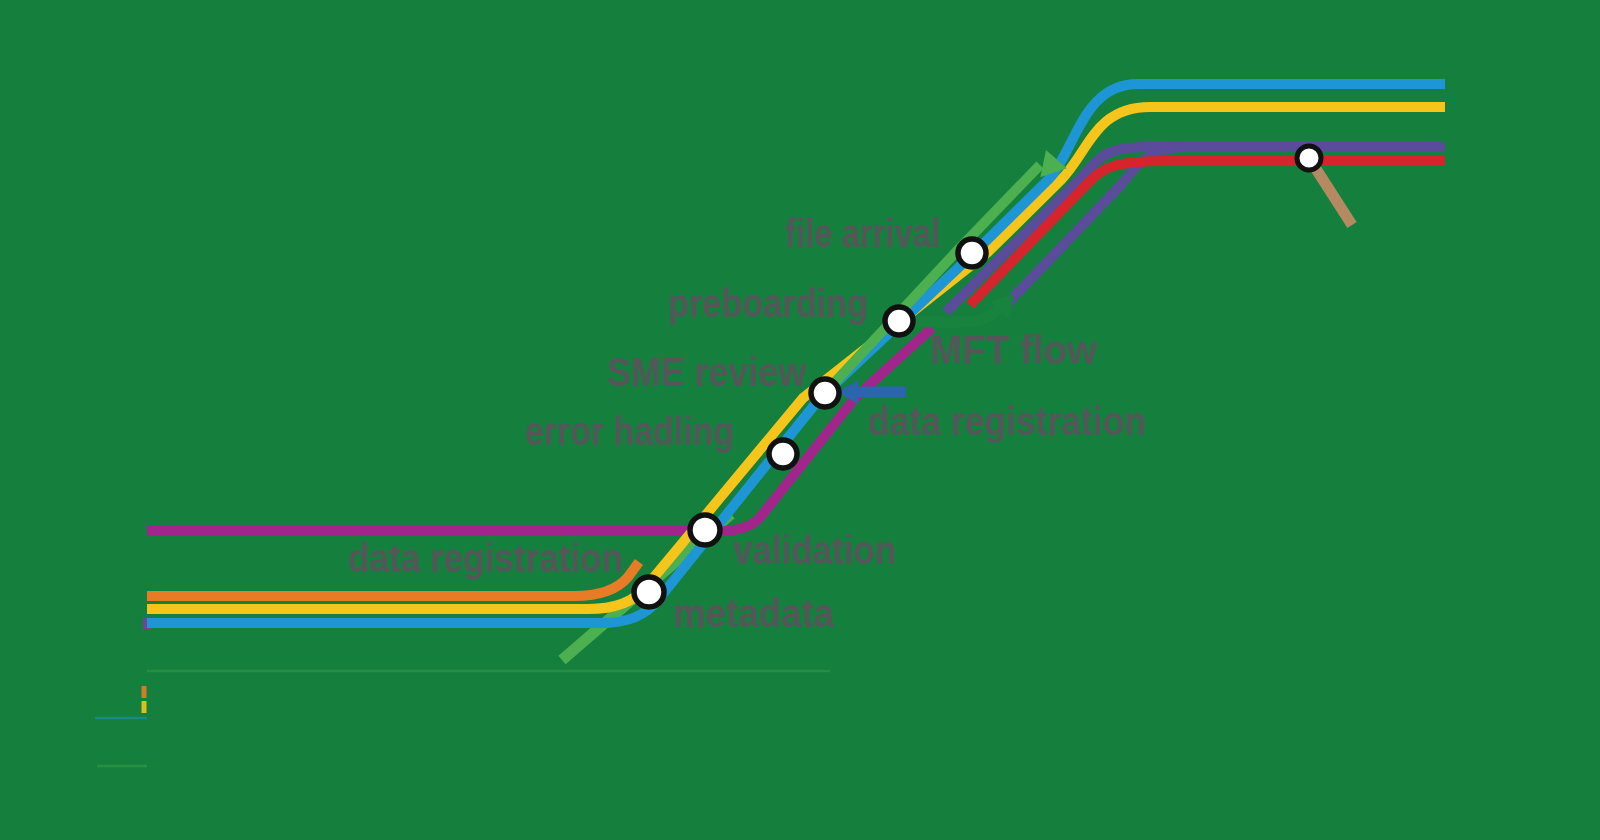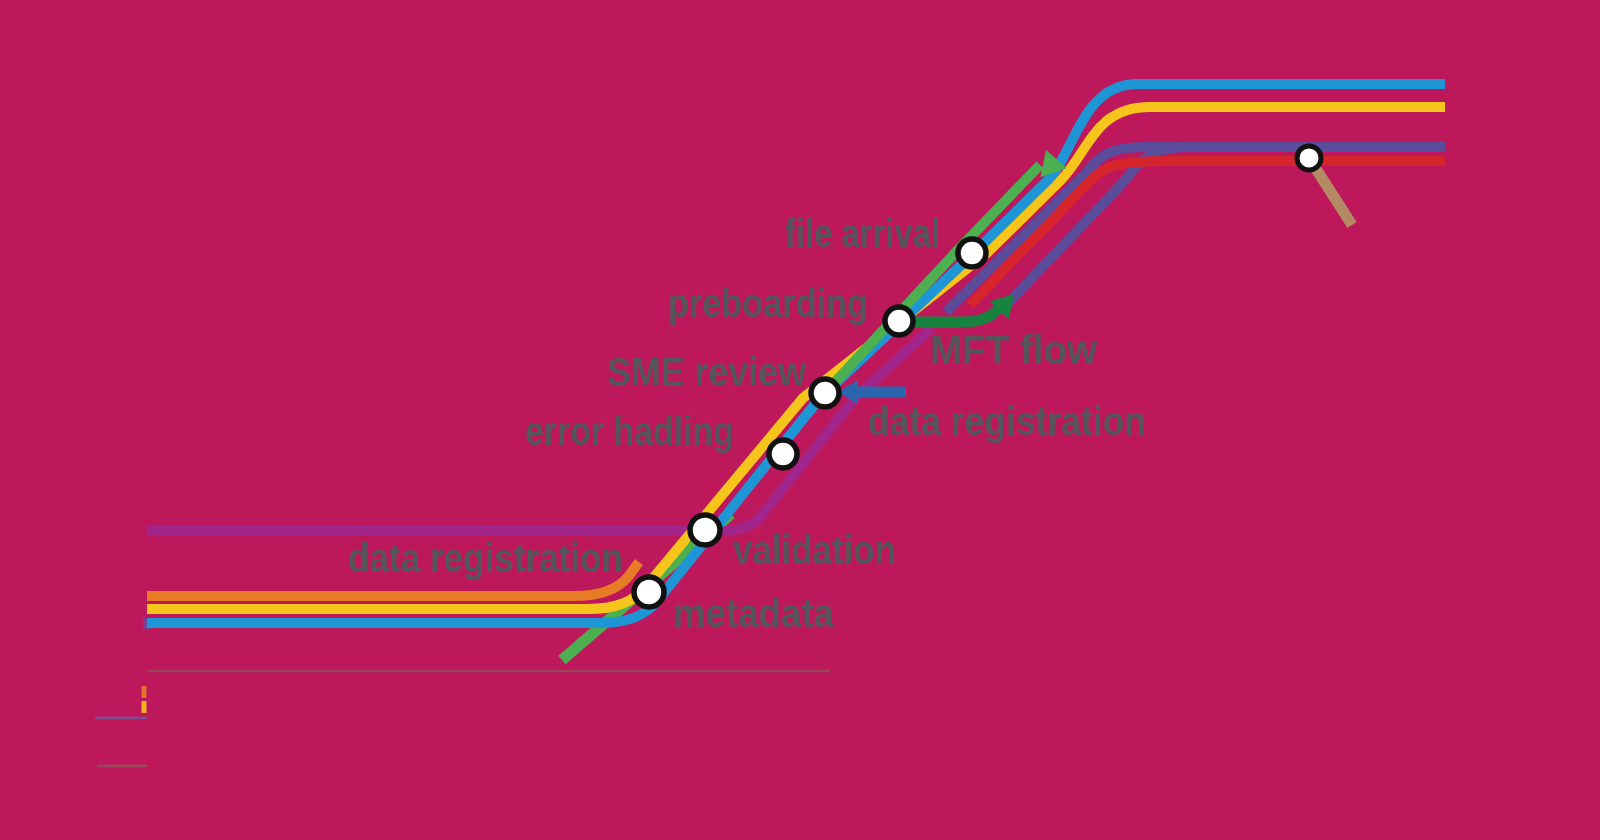--- a/index.html
+++ b/index.html
@@ -1,17 +1,17 @@
 <!DOCTYPE html>
 <html><head>
 <meta charset="utf-8">
 <title>Diagram</title>
 <style>
   html,body{margin:0;padding:0;background:#ffffff;}
-  .stage{width:1600px;height:840px;position:relative;background:#be185d;overflow:hidden;}
+  .stage{width:1600px;height:840px;position:relative;background:#15803d;overflow:hidden;}
   svg{display:block;}
   .station-label{
     font-family:"Liberation Sans", sans-serif;
     font-weight:bold;
     font-size:41px;
   }
 </style>
 </head>
 <body>
 

